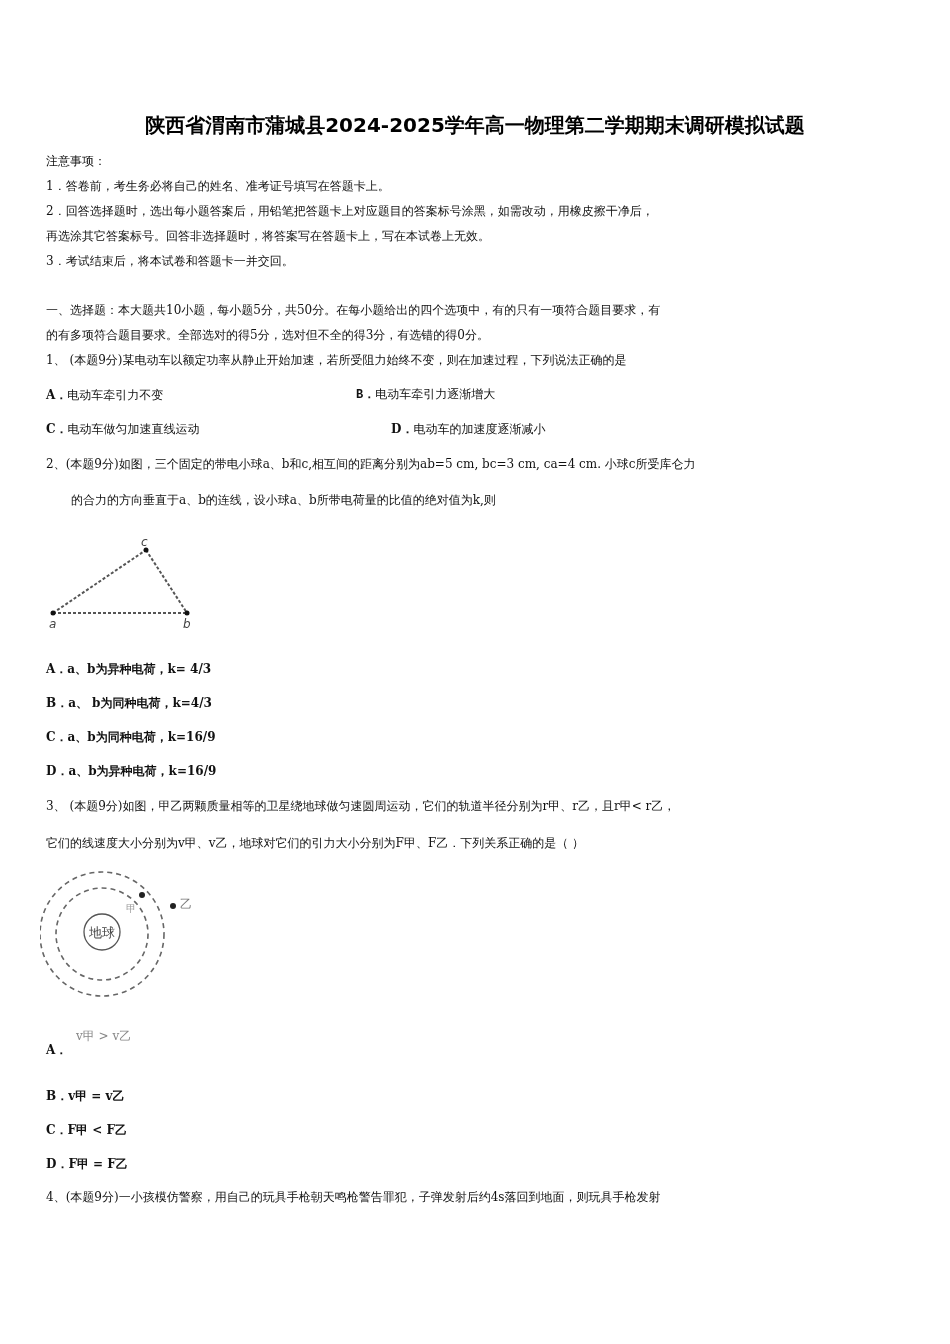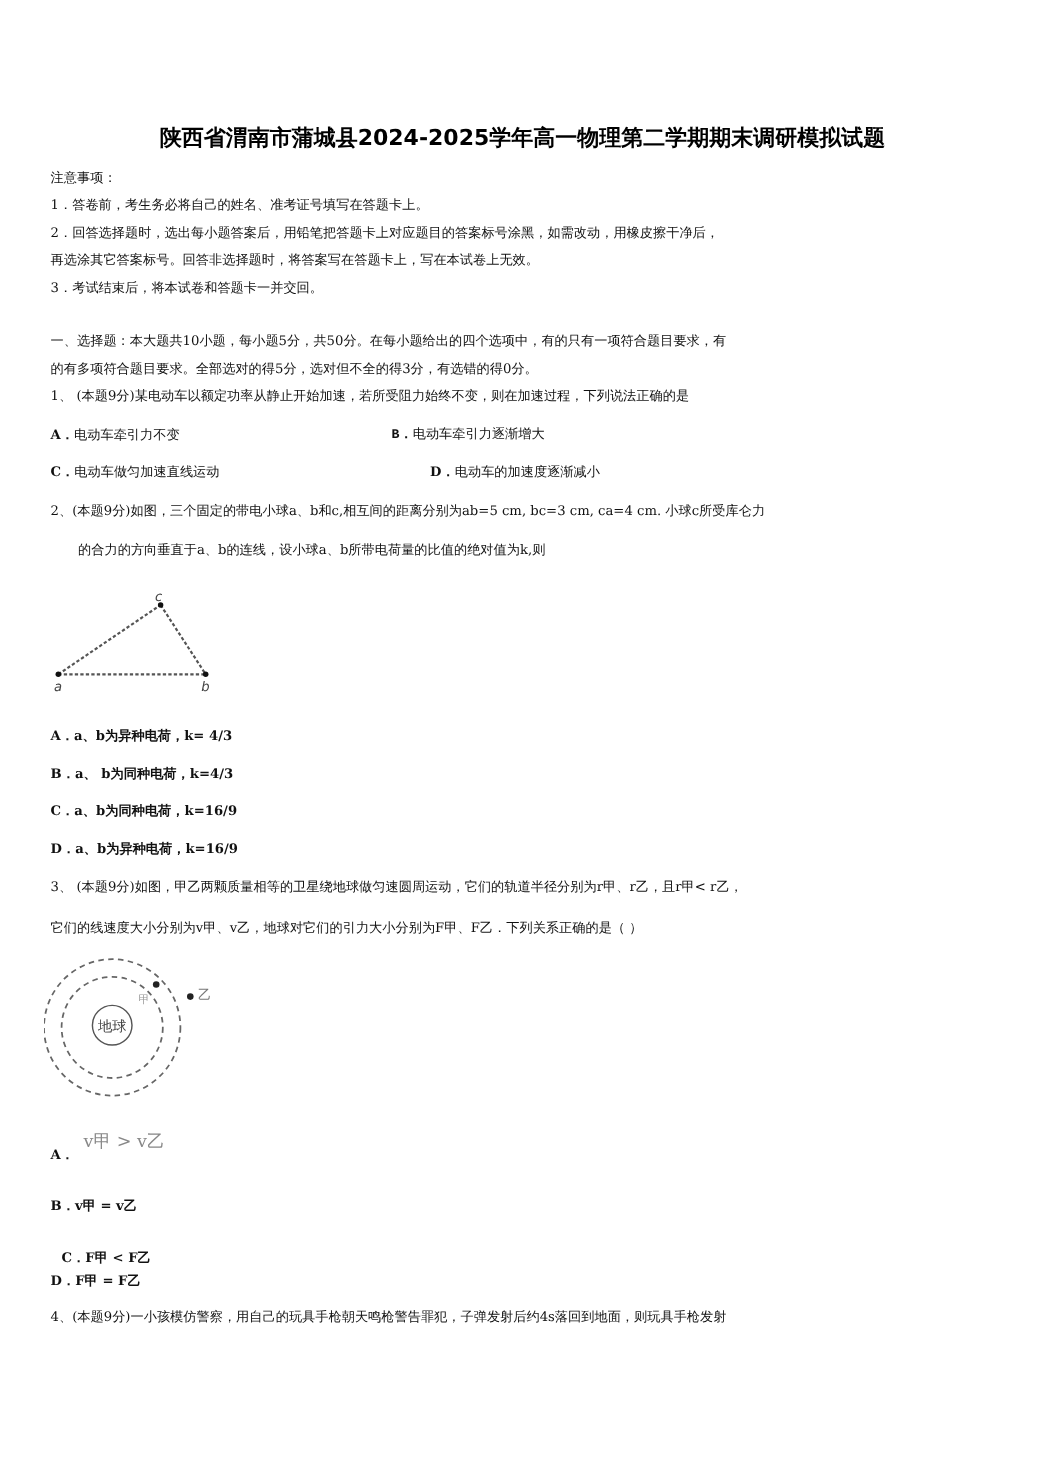--- a/index.html
+++ b/index.html
@@ -4,21 +4,21 @@
 <style>
   html, body { margin: 0; padding: 0; background: #ffffff; }
   body { width: 950px; height: 1344px; position: relative; overflow: hidden;
          font-family: "DejaVu Serif", "Liberation Serif", serif; color: #111; }
   .abs { position: absolute; white-space: nowrap; }
   .title { left: 0; width: 950px; top: 112px; text-align: center; font-family: "DejaVu Sans", sans-serif;
            font-weight: bold; font-size: 20px; letter-spacing: 0px; color: #000; }
   .t { font-size: 12px; line-height: 20px; }
   .bold { font-weight: bold; }
   .fig { position: absolute; }
-  .faint { color: #888; font-family: "DejaVu Serif", serif; font-size: 16px; }
+  .faint { color: #888; font-family: "DejaVu Serif", serif; font-size: 12px; }
 </style>
 </head>
 <body>
 
 <div class="abs title">陕西省渭南市蒲城县2024-2025学年高一物理第二学期期末调研模拟试题</div>
 
 <div class="abs t" style="left:46px;top:151px;">注意事项：</div>
 <div class="abs t" style="left:46px;top:176px;">1．答卷前，考生务必将自己的姓名、准考证号填写在答题卡上。</div>
 <div class="abs t" style="left:46px;top:201px;">2．回答选择题时，选出每小题答案后，用铅笔把答题卡上对应题目的答案标号涂黑，如需改动，用橡皮擦干净后，</div>
 <div class="abs t" style="left:46px;top:226px;">再选涂其它答案标号。回答非选择题时，将答案写在答题卡上，写在本试卷上无效。</div>
@@ -63,16 +63,16 @@
   <text x="62" y="77" text-anchor="middle" font-size="13" fill="#444" font-family="DejaVu Sans, sans-serif">地球</text>
   <circle cx="102" cy="35" r="3" fill="#222"></circle>
   <circle cx="133" cy="46" r="3" fill="#222"></circle>
   <text x="86" y="52" font-size="10" fill="#999" font-family="DejaVu Sans, sans-serif">甲</text>
   <text x="140" y="48" font-size="12" fill="#777" font-family="DejaVu Sans, sans-serif">乙</text>
 </svg>
 
 <div class="abs t bold" style="left:46px;top:1040px;"><span>A．</span></div>
 <div class="abs faint" style="left:76px;top:1028px;">v甲 &gt; v乙</div>
 <div class="abs t bold" style="left:46px;top:1086px;"><span>B．</span><span>v甲 = v乙</span></div>
-<div class="abs t bold" style="left:56px;top:1120px;margin-top:13px;"><span>C．</span><span>F甲 &lt; F乙</span></div>
+<div class="abs t bold" style="left:46px;top:1120px;"><span>C．</span><span>F甲 &lt; F乙</span></div>
 <div class="abs t bold" style="left:46px;top:1154px;"><span>D．</span><span>F甲 = F乙</span></div>
 
 <div class="abs t" style="left:46px;top:1187px;">4、(本题9分)一小孩模仿警察，用自己的玩具手枪朝天鸣枪警告罪犯，子弹发射后约4s落回到地面，则玩具手枪发射</div>
 
 </body></html>

